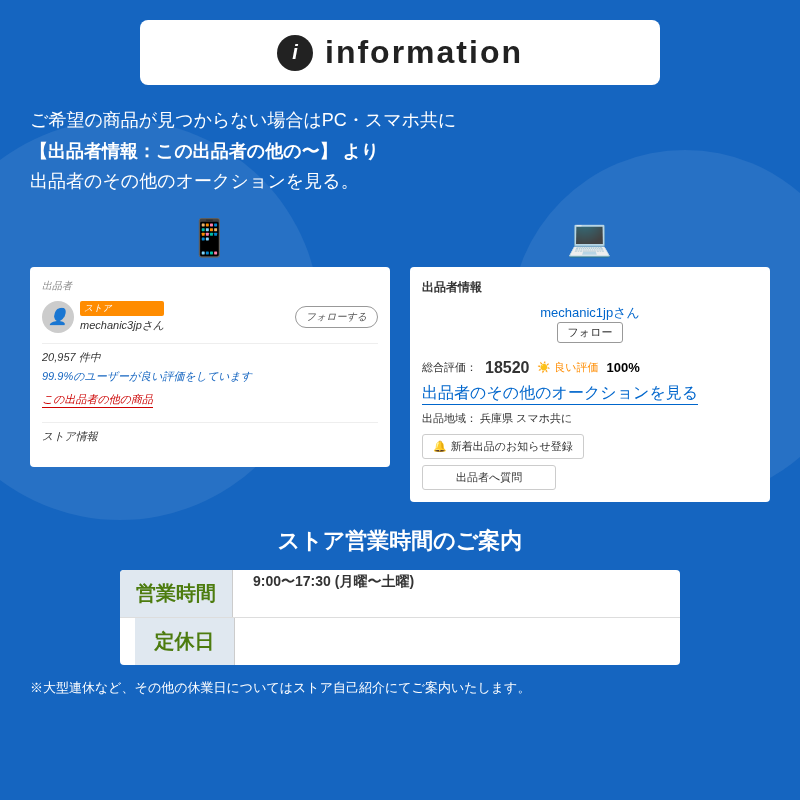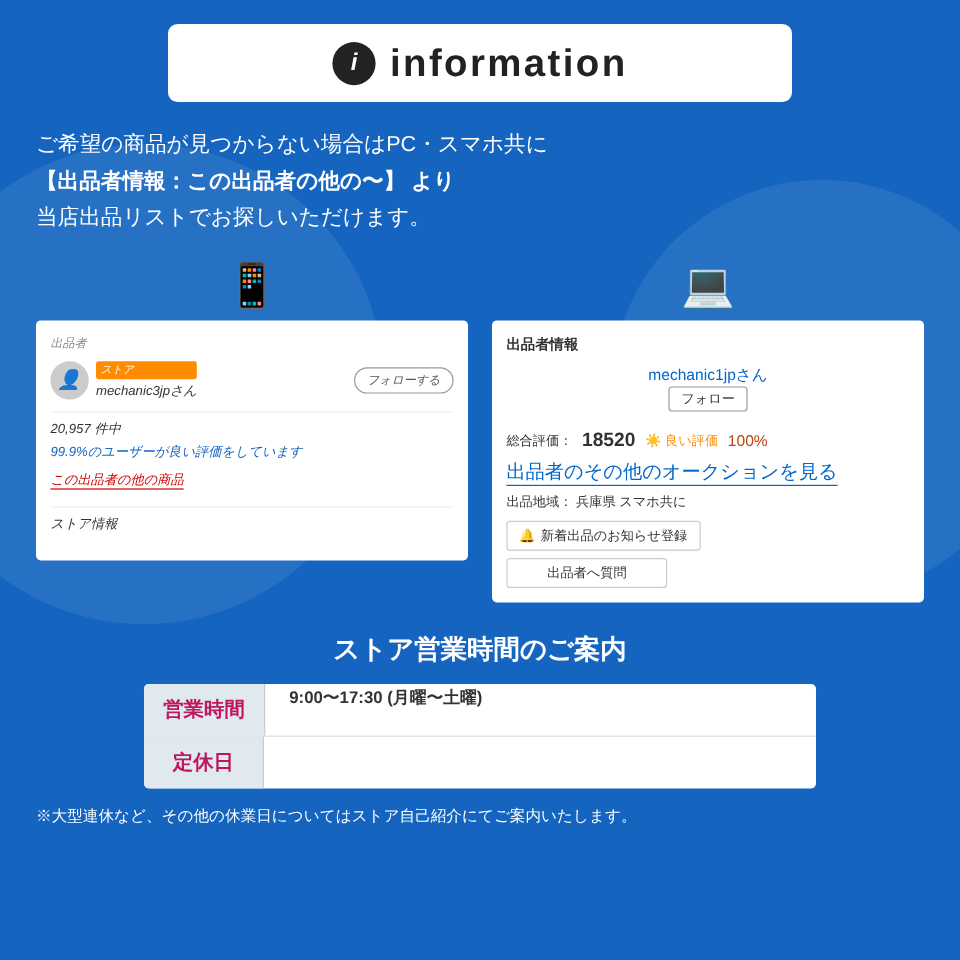--- a/index.html
+++ b/index.html
@@ -227,22 +227,22 @@
     .rating-number {
       color: #333;
       font-weight: bold;
       font-size: 16px;
     }
     .good-rating {
       color: #ff8c00;
       font-size: 11px;
     }
     .good-percent {
-      color: #c2410c;
-      font-weight: normal;
+      color: #000000;
+      font-weight: bold;
       font-size: 13px;
     }
     .auction-link {
       color: #0066cc;
       font-size: 16px;
       border-bottom: 1px solid #0066cc;
       display: inline-block;
       margin-bottom: 6px;
     }
     .location-text {
@@ -291,27 +291,28 @@
       margin: 0 auto 14px auto;
       width: 100%;
       max-width: 560px;
     }
     .hours-row {
       display: flex;
       border-bottom: 1px solid #ddd;
     }
     .hours-row:last-child {
       border-bottom: none;
+      margin-left: 15px;
     }
     .hours-label {
       background: #e0e8f0;
       padding: 10px 16px;
-      font-size: 17px;
-      font-weight: bold;
-      color: #be185d;
+      font-size: 20px;
+      font-weight: bold;
+      color: #4d7c0f;
       min-width: 100px;
       text-align: center;
       border-right: 1px solid #ccc;
     }
     .hours-value {
       padding: 3px 20px;
       font-size: 14px;
       font-weight: bold;
       color: #333;
       flex: 1;
@@ -334,21 +335,21 @@
   <div class="info-header">
     <div class="info-icon">
       <span>i</span>
     </div>
     <div class="info-title">information</div>
   </div>
 
   <div class="main-text">
     <div>ご希望の商品が見つからない場合はPC・スマホ共に</div>
     <div><span class="highlight">【出品者情報：この出品者の他の〜】 より</span></div>
-    <div>当店出品リストでお探しいただけます。</div>
+    <div>出品者のその他のオークションを見る。</div>
   </div>
 
   <div class="screenshots-row">
 
     <div class="screenshot-col">
       <div class="device-icon">📱</div>
       <div class="screenshot-box left-screenshot">
         <div class="seller-section-label">出品者</div>
         <div class="seller-row">
           <div class="seller-avatar-area">

